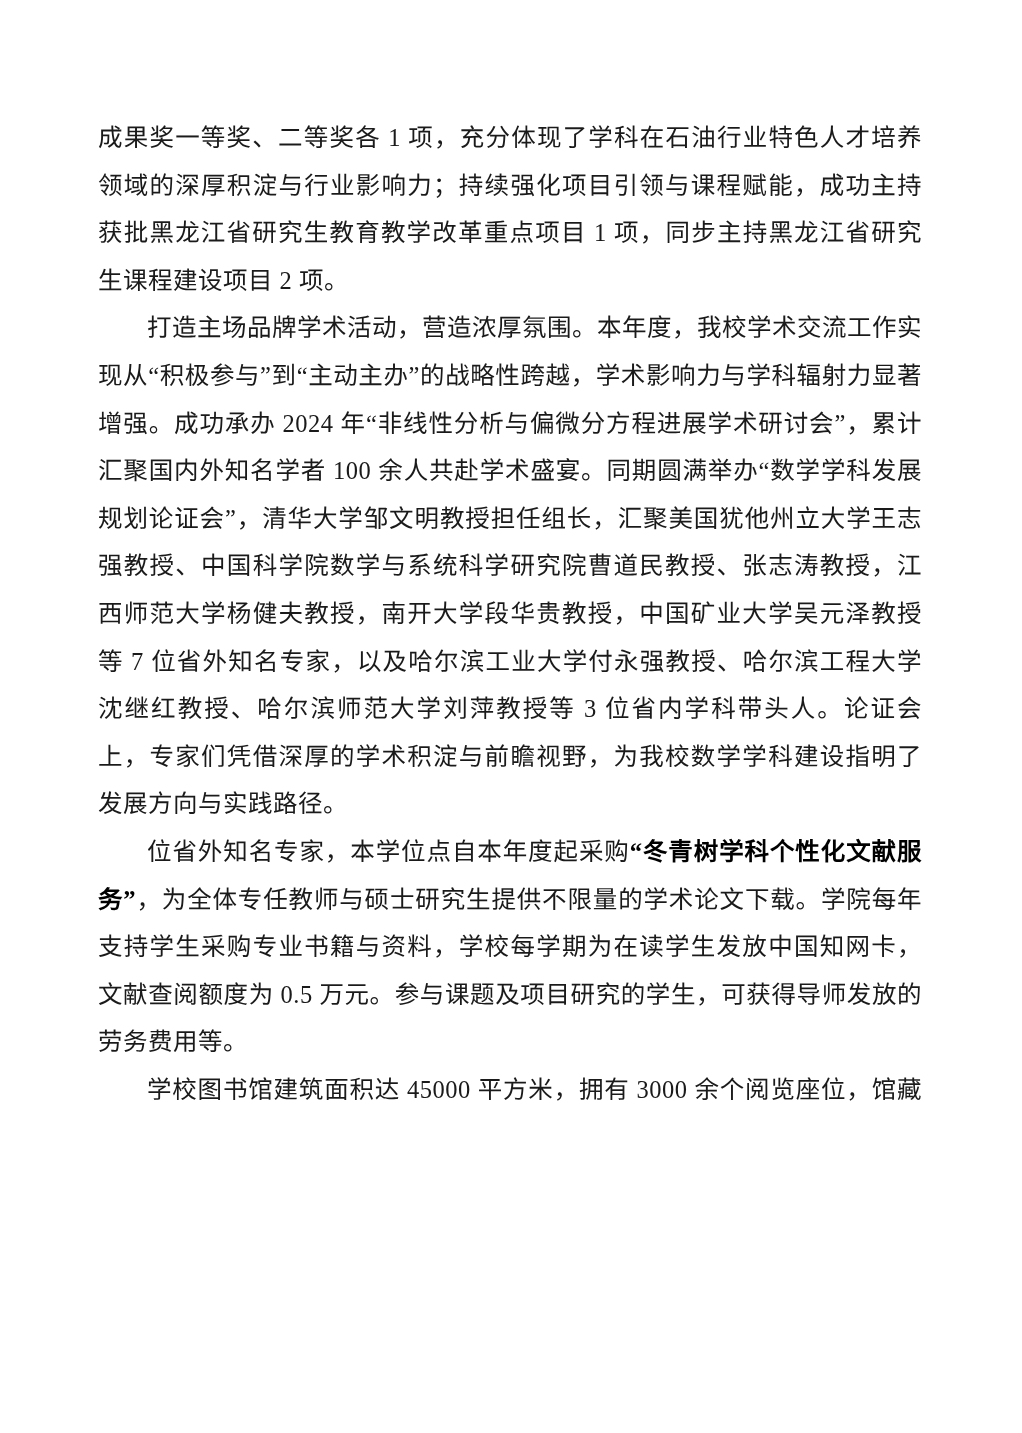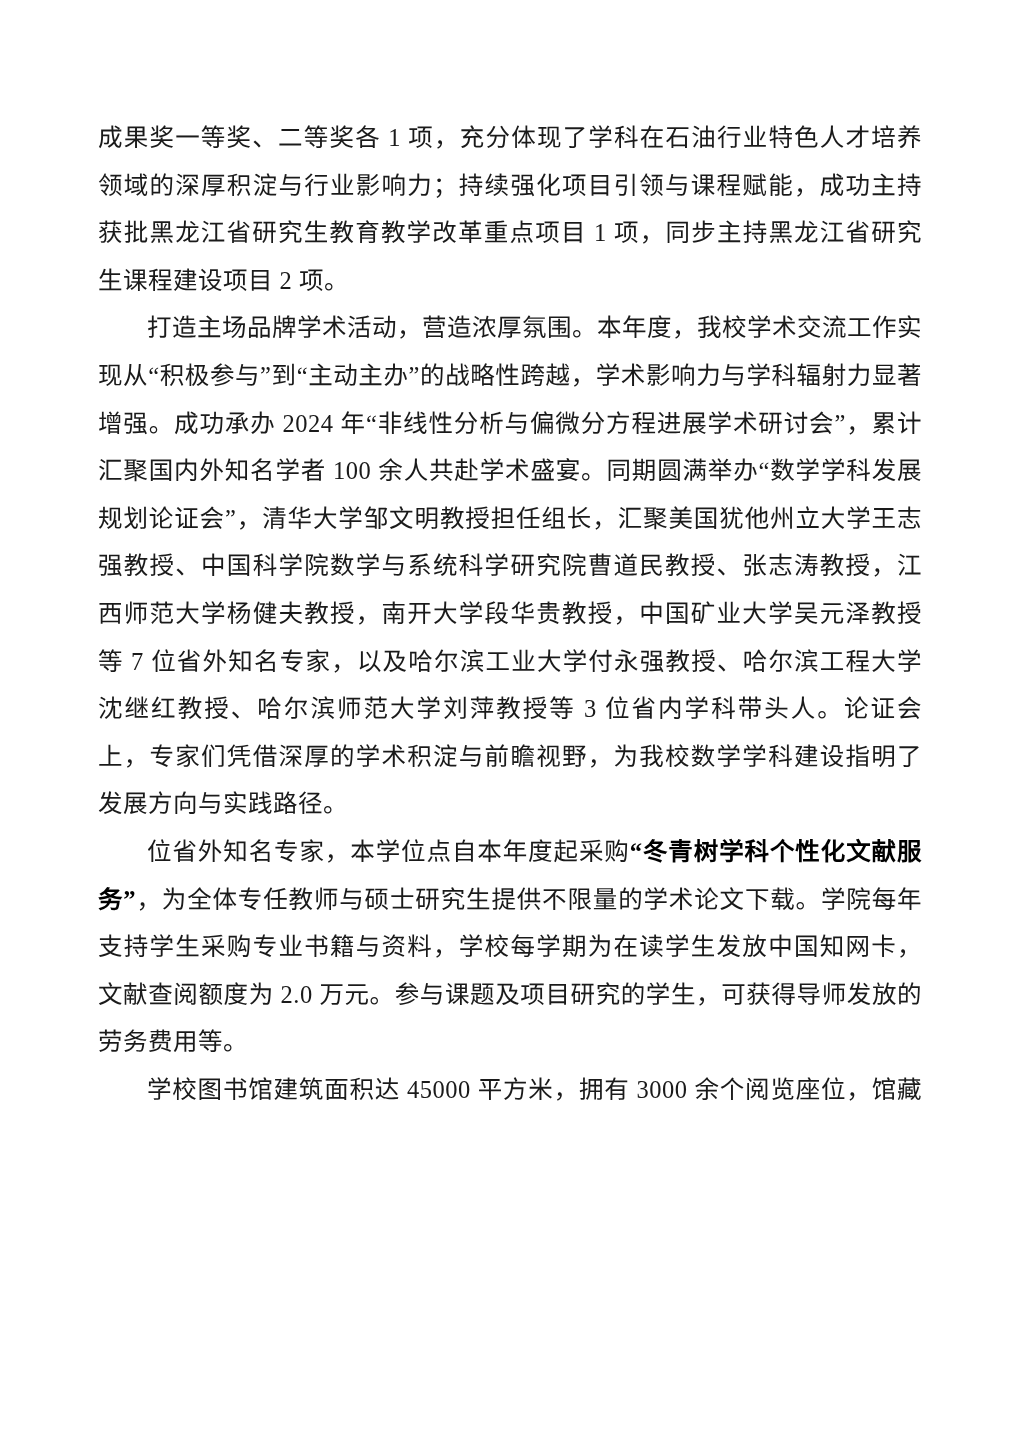--- a/index.html
+++ b/index.html
@@ -56,21 +56,21 @@
 
 <div class="page">
 
   <div class="body-text">
 
     <p class="para no-indent"><span>成果奖一等奖、二等奖各 1 项，充分体现了学科在石油行业特色人才培养领域的深厚积淀与行业影响力；持续强化项目引领与课程赋能，成功主持获批黑龙江省研究生教育教学改革重点项目 1 项，同步主持黑龙江省研究生课程建设项目 2 项。</span></p>
 
     <p class="para"><span>打造主场品牌学术活动，营造浓厚氛围。本年度，我校学术交流工作实现从“积极参与”到“主动主办”的战略性跨越，学术影响力与学科辐射力显著增强。成功承办 2024 年“非线性分析与偏微分方程进展学术研讨会”，累计汇聚国内外知名学者 100 余人共赴学术盛宴。同期圆满举办“数学学科发展规划论证会”，清华大学邹文明教授担任组长，汇聚美国犹他州立大学王志强教授、中国科学院数学与系统科学研究院曹道民教授、张志涛教授，江西师范大学杨健夫教授，南开大学段华贵教授，中国矿业大学吴元泽教授等 7 位省外知名专家，以及哈尔滨工业大学付永强教授、哈尔滨工程大学沈继红教授、哈尔滨师范大学刘萍教授等 3 位省内学科带头人。论证会上，专家们凭借深厚的学术积淀与前瞻视野，为我校数学学科建设指明了发展方向与实践路径。</span></p>
 
 
-    <p class="para"><span>位省外知名专家，本学位点自本年度起采购</span><span class="seg-bold">“冬青树学科个性化文献服务”</span><span>，为全体专任教师与硕士研究生提供不限量的学术论文下载。学院每年支持学生采购专业书籍与资料，学校每学期为在读学生发放中国知网卡，文献查阅额度为 2.0 万元。参与课题及项目研究的学生，可获得导师发放的劳务费用等。</span></p>
+    <p class="para"><span>位省外知名专家，本学位点自本年度起采购</span><span class="seg-bold">“冬青树学科个性化文献服务”</span><span>，为全体专任教师与硕士研究生提供不限量的学术论文下载。学院每年支持学生采购专业书籍与资料，学校每学期为在读学生发放中国知网卡，文献查阅额度为 0.5 万元。参与课题及项目研究的学生，可获得导师发放的劳务费用等。</span></p>
 
     <p class="para"><span>学校图书馆建筑面积达 45000 平方米，拥有 3000 余个阅览座位，馆藏资源</span></p>
 
   </div>
 
   <div class="page-number">11</div>
 
 </div>
 
 </body></html>

